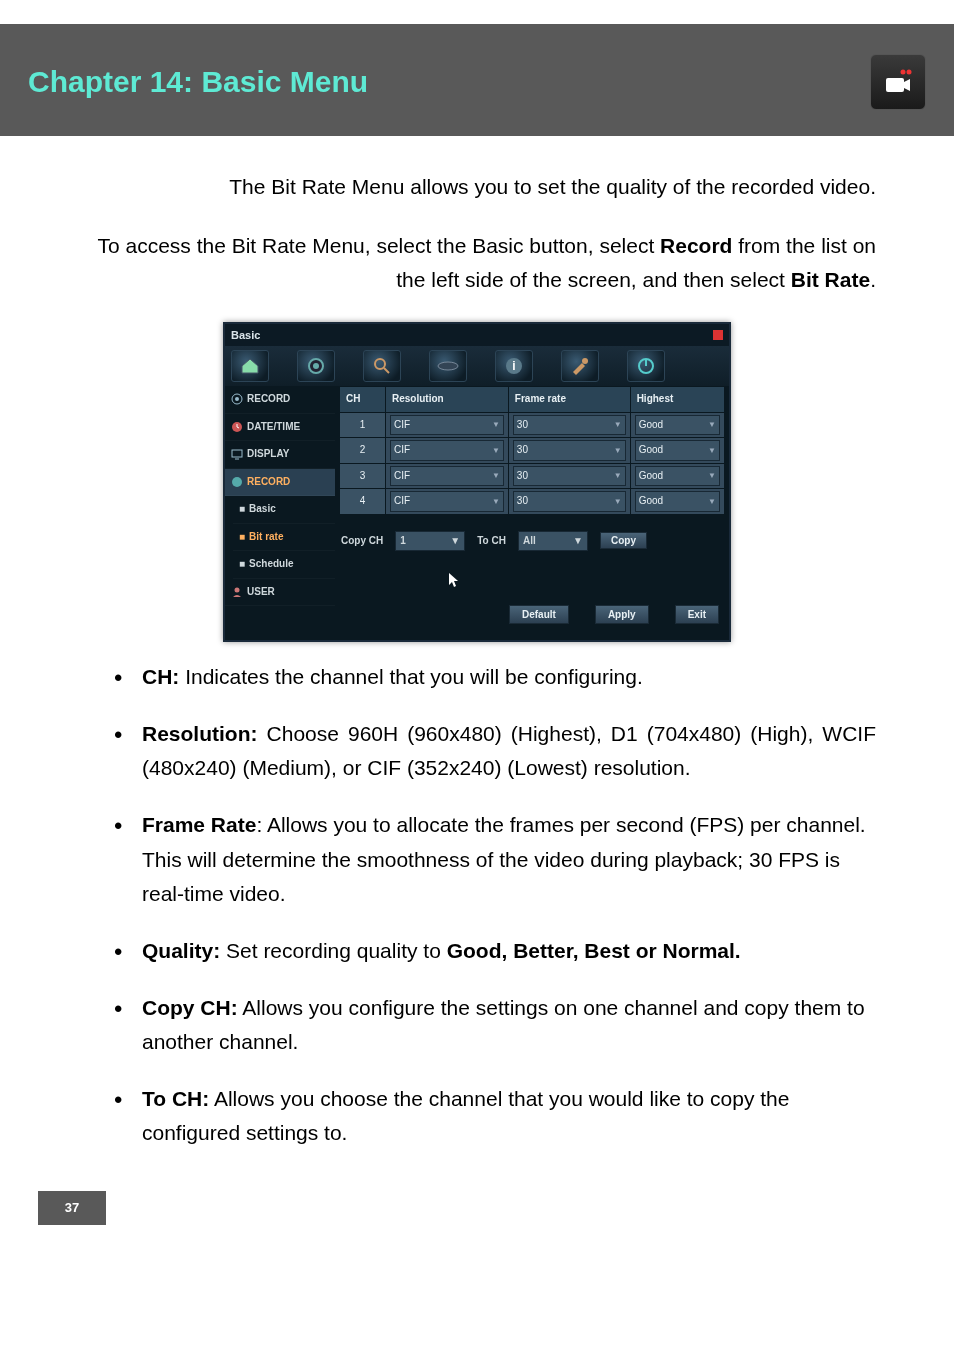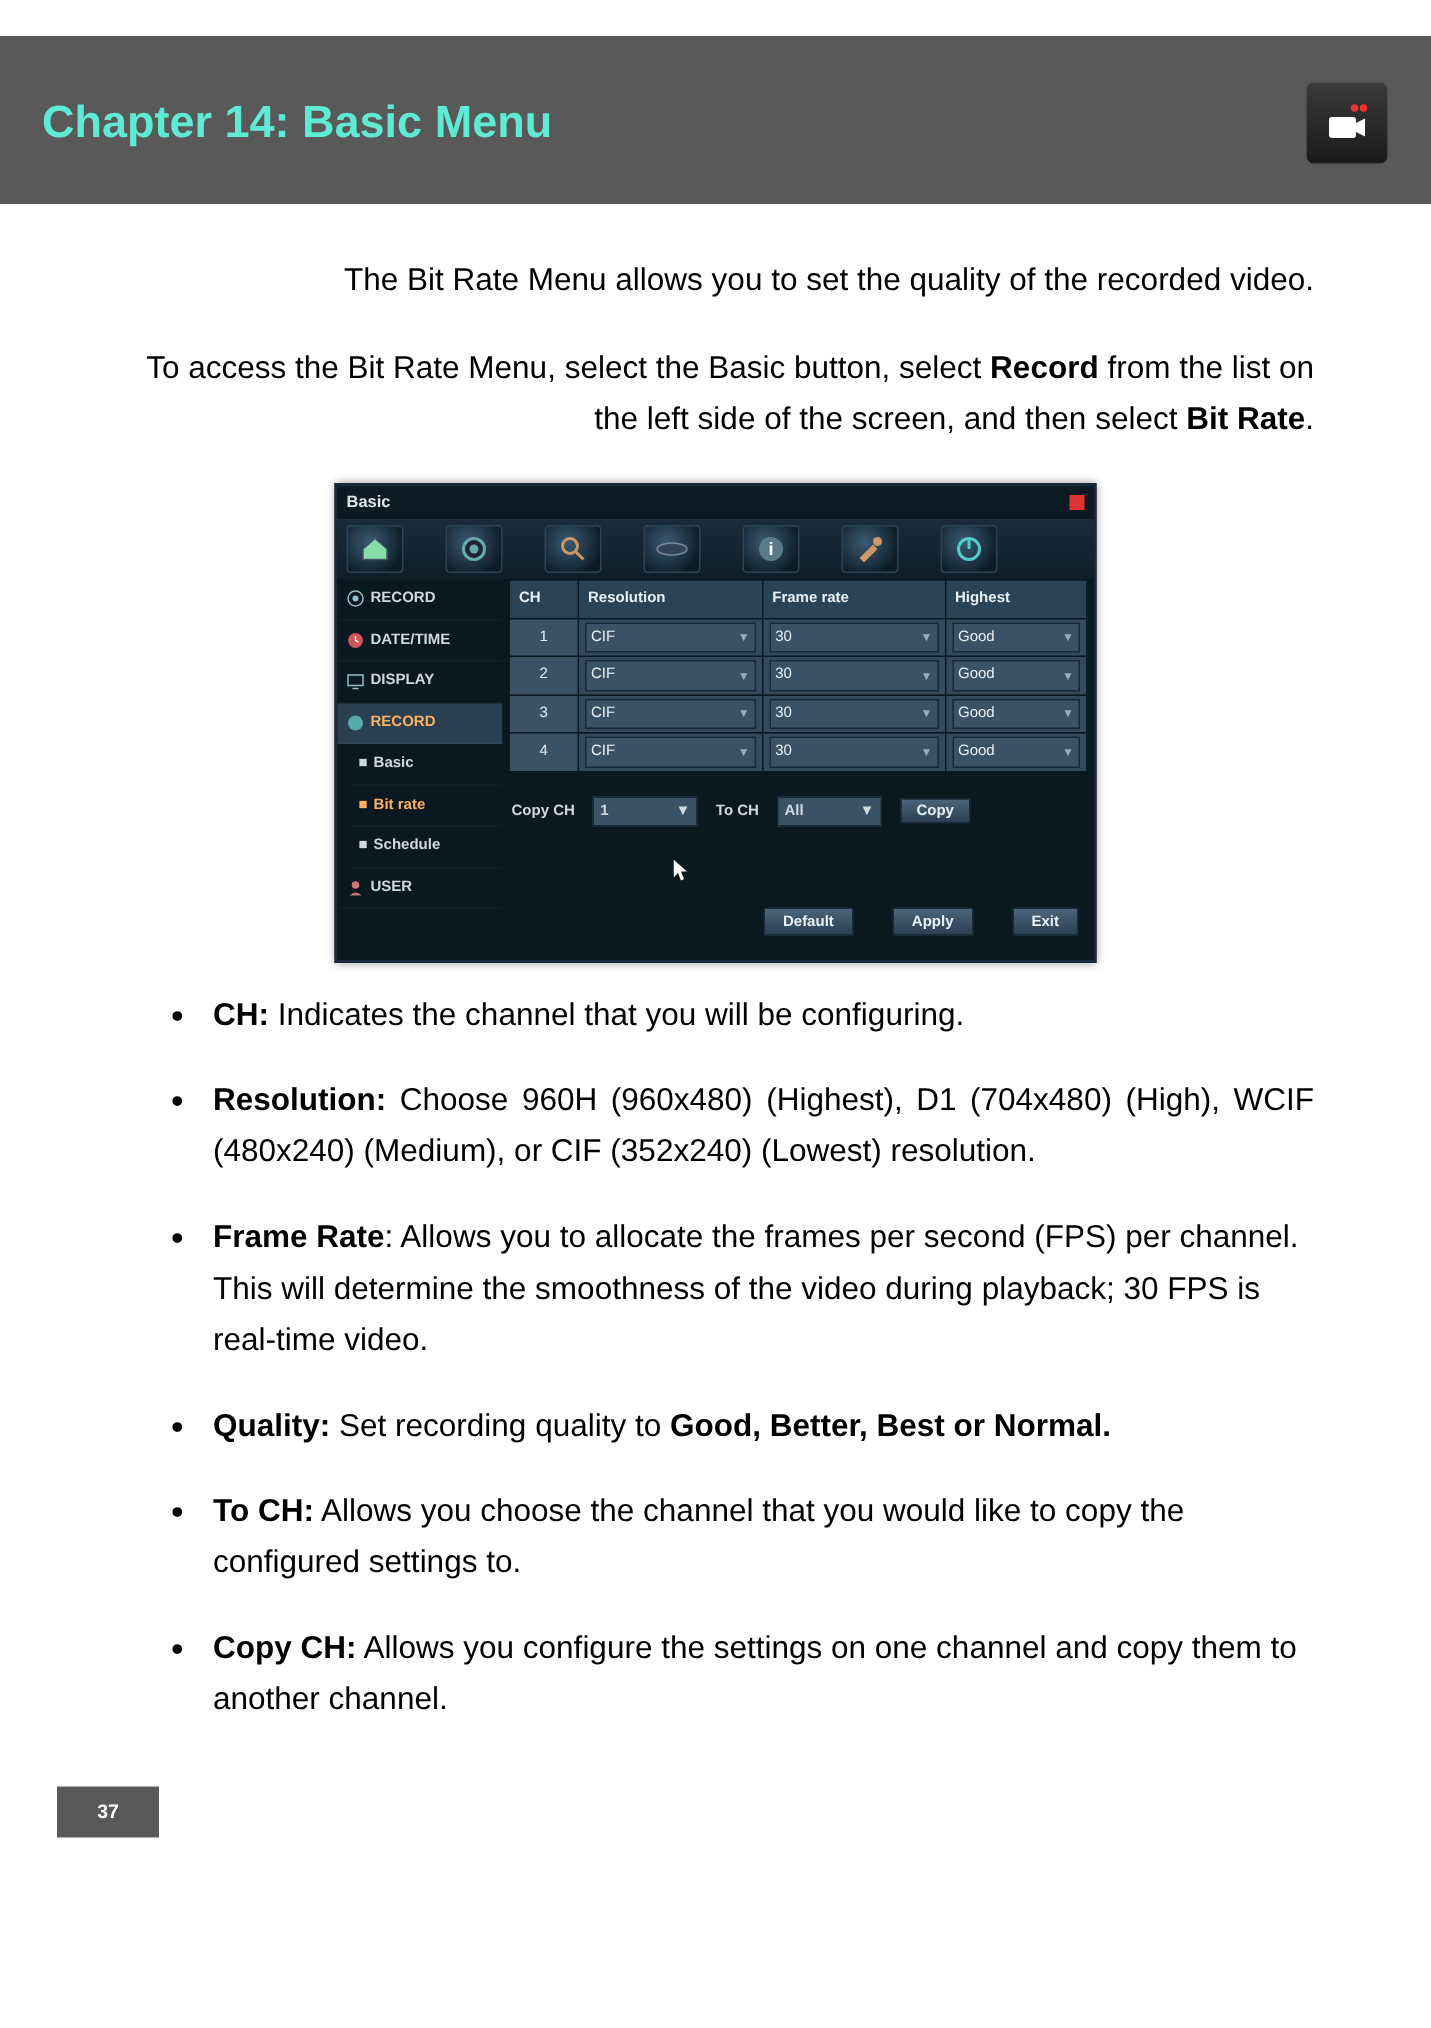--- a/index.html
+++ b/index.html
@@ -373,22 +373,22 @@
       <li class="justify">
         <span class="bold">Resolution:</span><span> Choose 960H (960x480) (Highest), D1 (704x480) (High), WCIF (480x240) (Medium), or CIF (352x240) (Lowest) resolution.</span>
       </li>
       <li>
         <span class="bold">Frame Rate</span><span>: Allows you to allocate the frames per second (FPS) per channel. This will determine the smoothness of the video during playback; 30 FPS is real-time video.</span>
       </li>
       <li>
         <span class="bold">Quality:</span><span> Set recording quality to </span><span class="bold">Good, Better, Best or Normal.</span>
       </li>
       <li>
+        <span class="bold">Copy CH:</span><span> Allows you configure the settings on one channel and copy them to another channel.</span>
+      </li>
+      <li>
         <span class="bold">To CH:</span><span> Allows you choose the channel that you would like to copy the configured settings to.</span>
-      </li>
-      <li>
-        <span class="bold">Copy CH:</span><span> Allows you configure the settings on one channel and copy them to another channel.</span>
       </li>
     </ul>
   </div>
 
   <div class="page-number">37</div>
 </div>
 
 </body></html>

